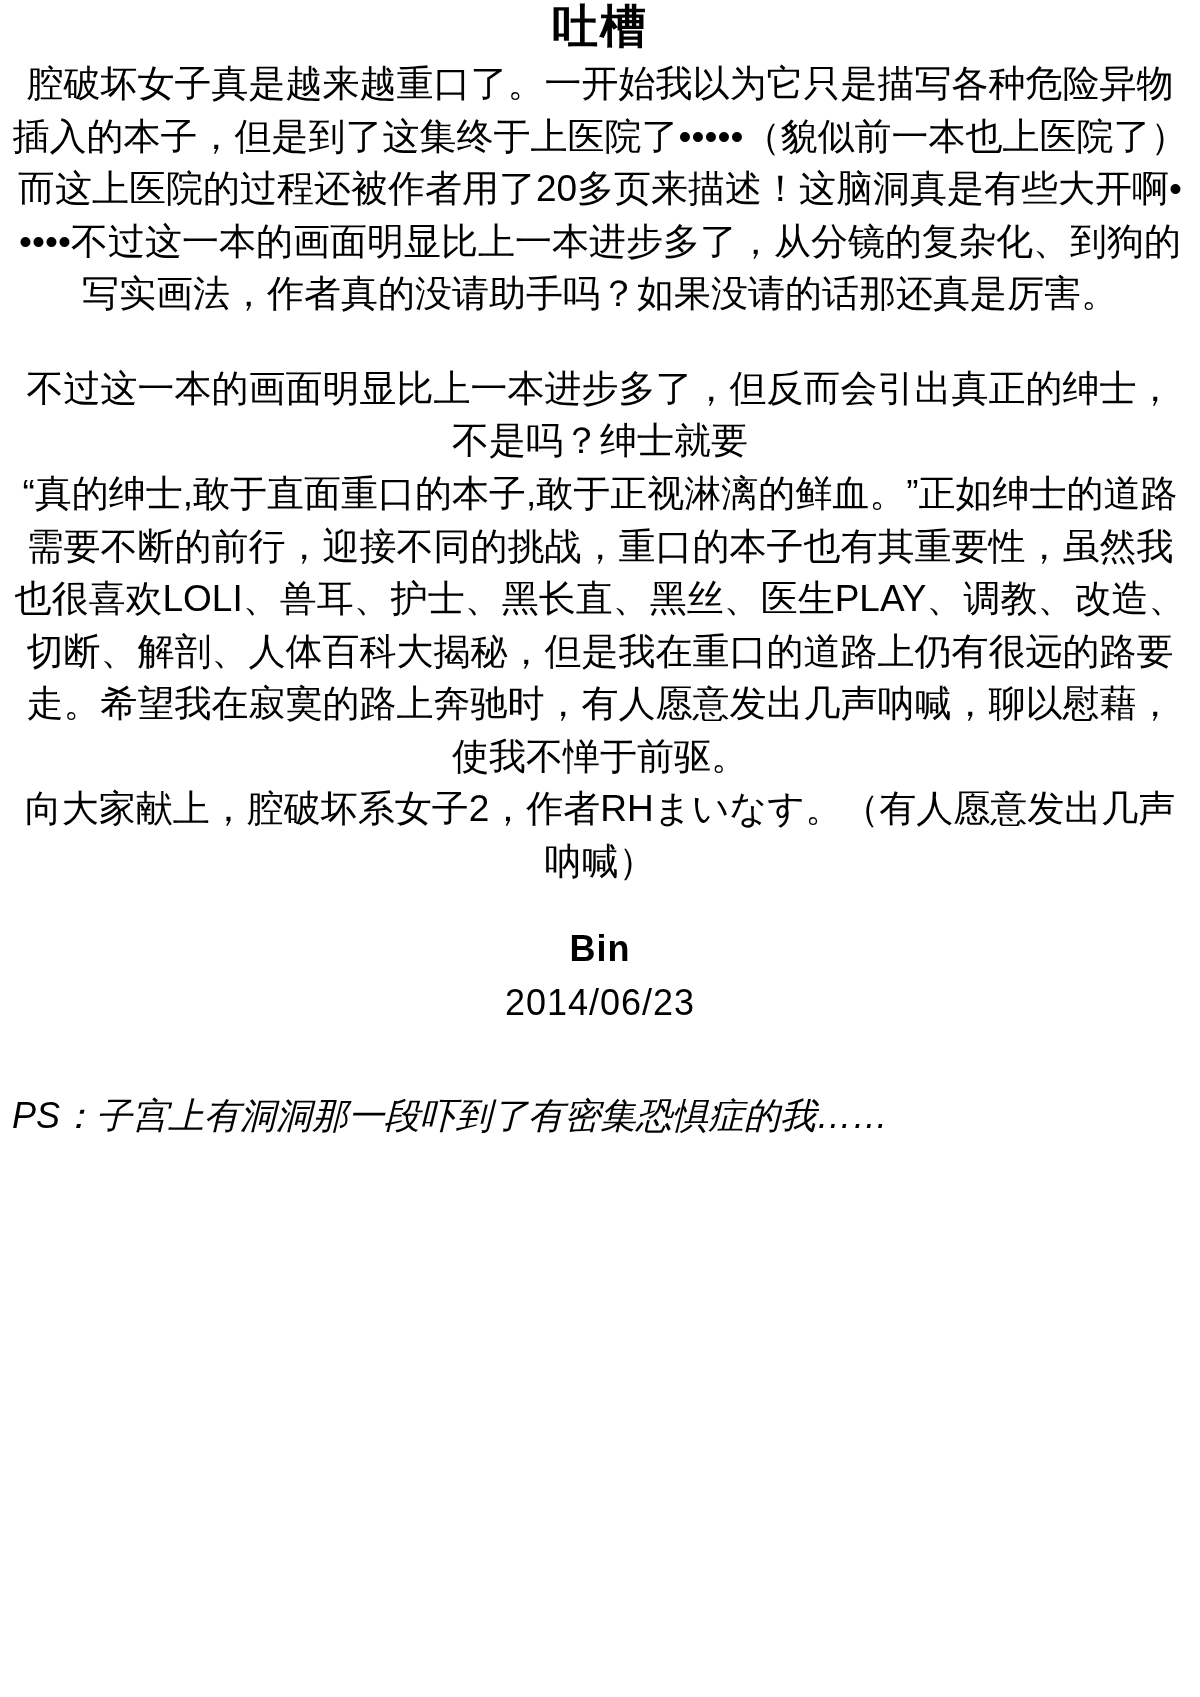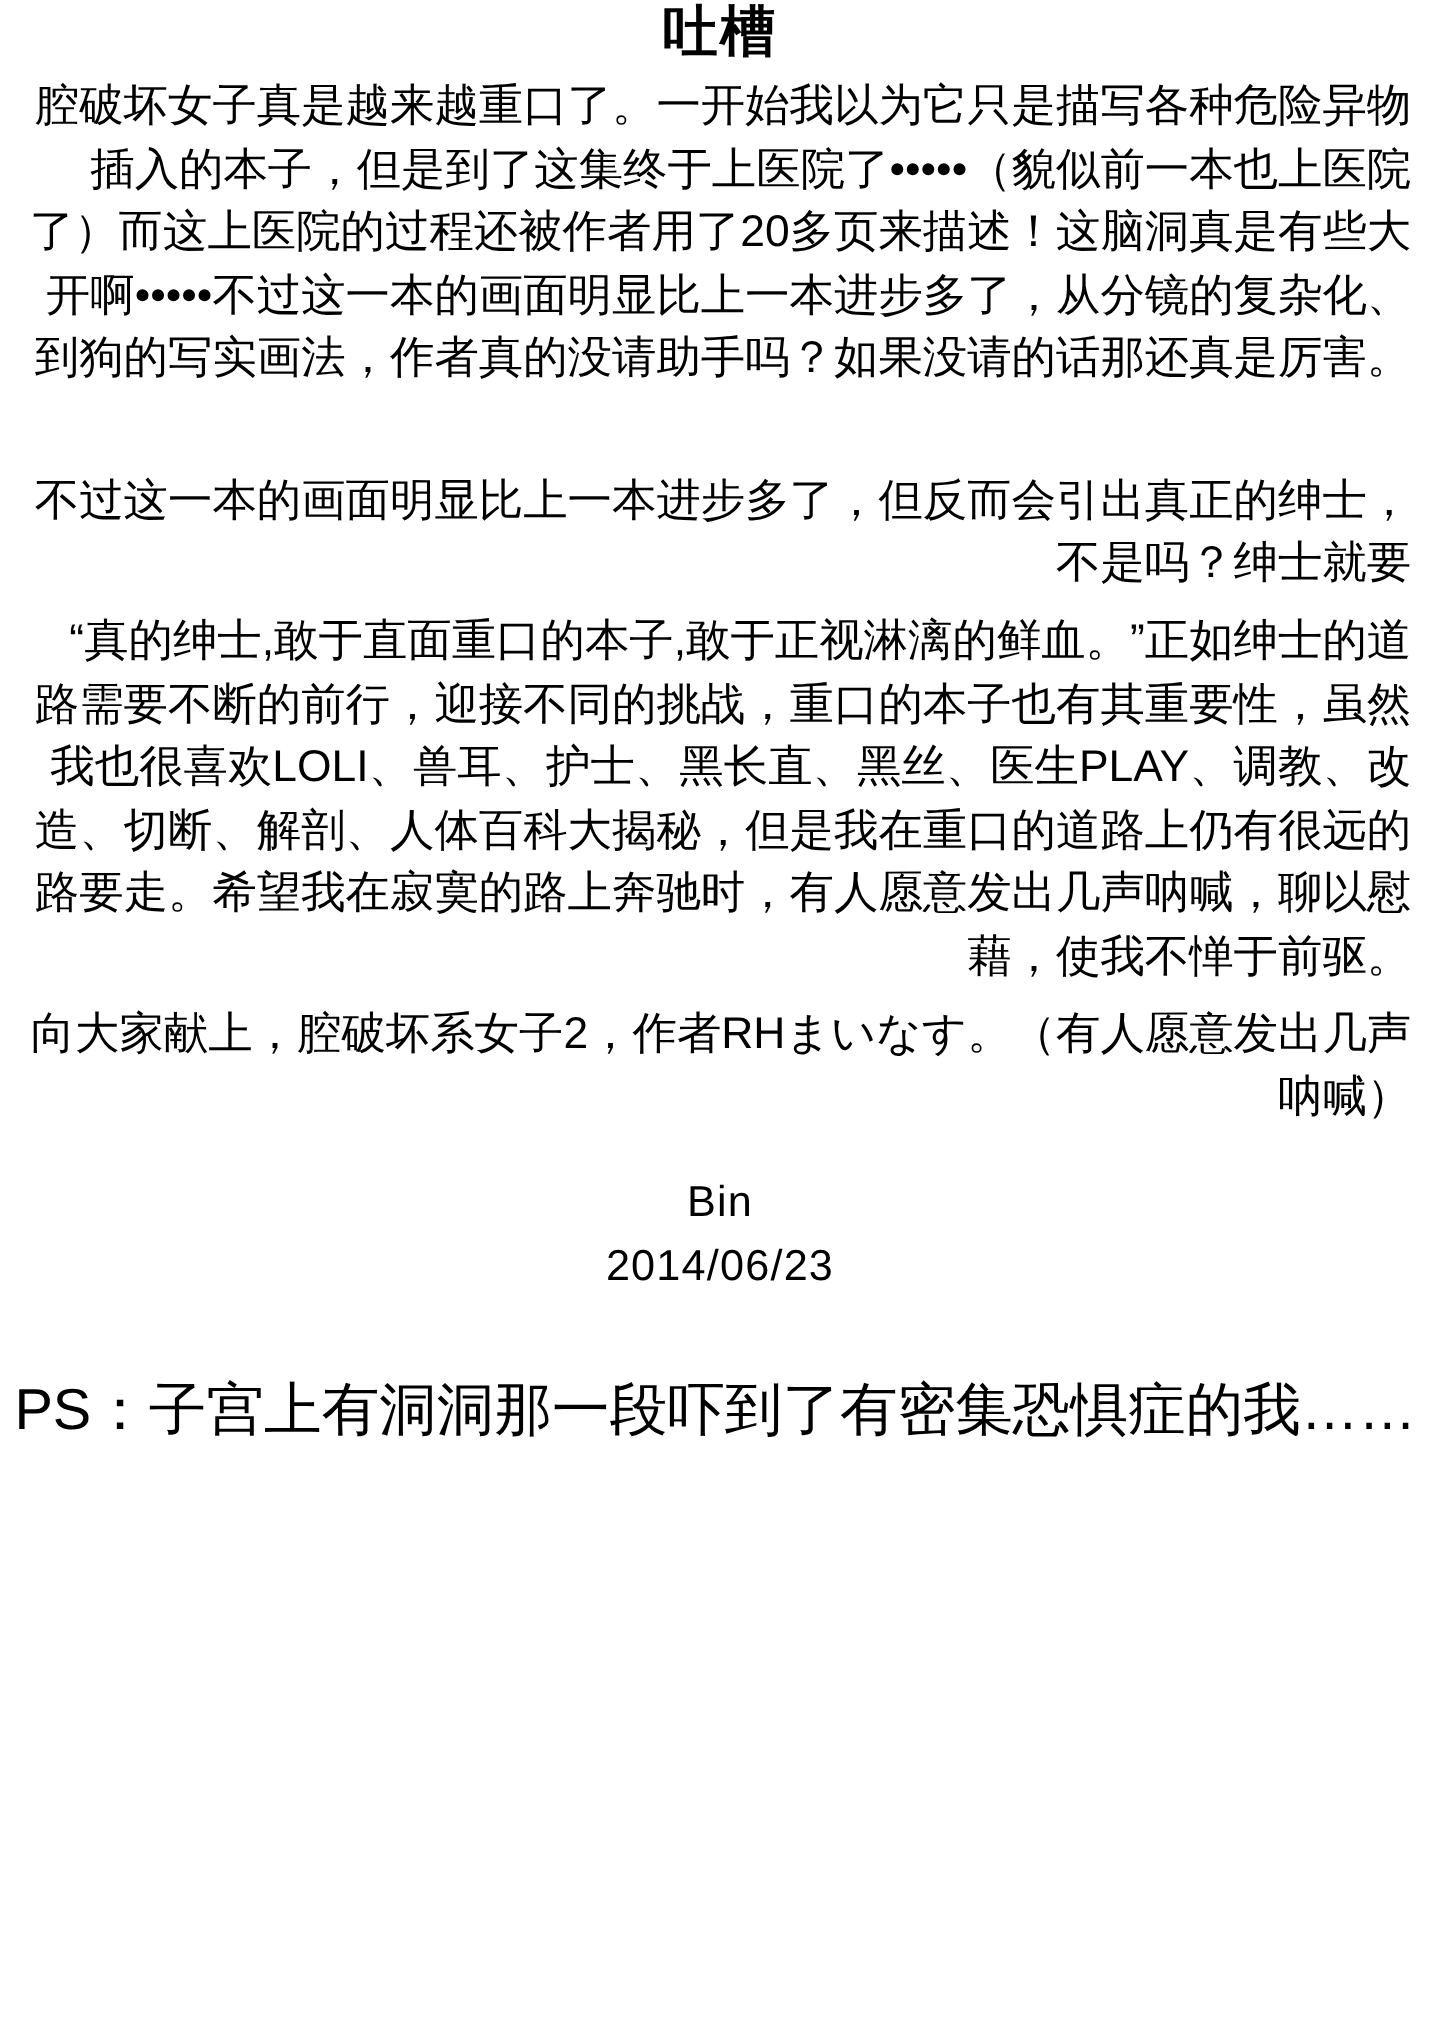--- a/index.html
+++ b/index.html
@@ -26,50 +26,52 @@
     font-weight: bold;
     line-height: 1.05;
     letter-spacing: 2px;
     margin: 2px 0 8px 0;
     font-family: "DejaVu Sans", "Liberation Sans", sans-serif;
   }
   .para {
     font-size: 37px;
     line-height: 1.42;
     letter-spacing: 0px;
-    margin: 12px;
-    text-align: right;
+    margin: 0;
+    text-align: center;
     word-break: break-all;
   }
   .para + .para {
     margin-top: 0;
   }
   .gap-block {
     height: 42px;
   }
   .signature {
     text-align: center;
     font-size: 36px;
     line-height: 1.5;
     margin-top: 34px;
     font-family: "Liberation Sans", sans-serif;
   }
   .sig-name {
     letter-spacing: 1px;
+    font-weight: bold;
   }
   .sig-date {
     letter-spacing: 1px;
   }
   .ps-block {
     margin-top: 60px;
   }
   .ps-line {
-    font-size: 48px;
+    font-size: 36px;
     line-height: 1.42;
     word-break: break-all;
+    font-style: italic;
   }
 </style>
 </head>
 <body>
 
 <div class="page">
 
   <h1 class="doc-title">吐槽</h1>
 
   <p class="para">腔破坏女子真是越来越重口了。一开始我以为它只是描写各种危险异物插入的本子，但是到了这集终于上医院了•••••（貌似前一本也上医院了）而这上医院的过程还被作者用了20多页来描述！这脑洞真是有些大开啊•••••不过这一本的画面明显比上一本进步多了，从分镜的复杂化、到狗的写实画法，作者真的没请助手吗？如果没请的话那还真是厉害。</p>

